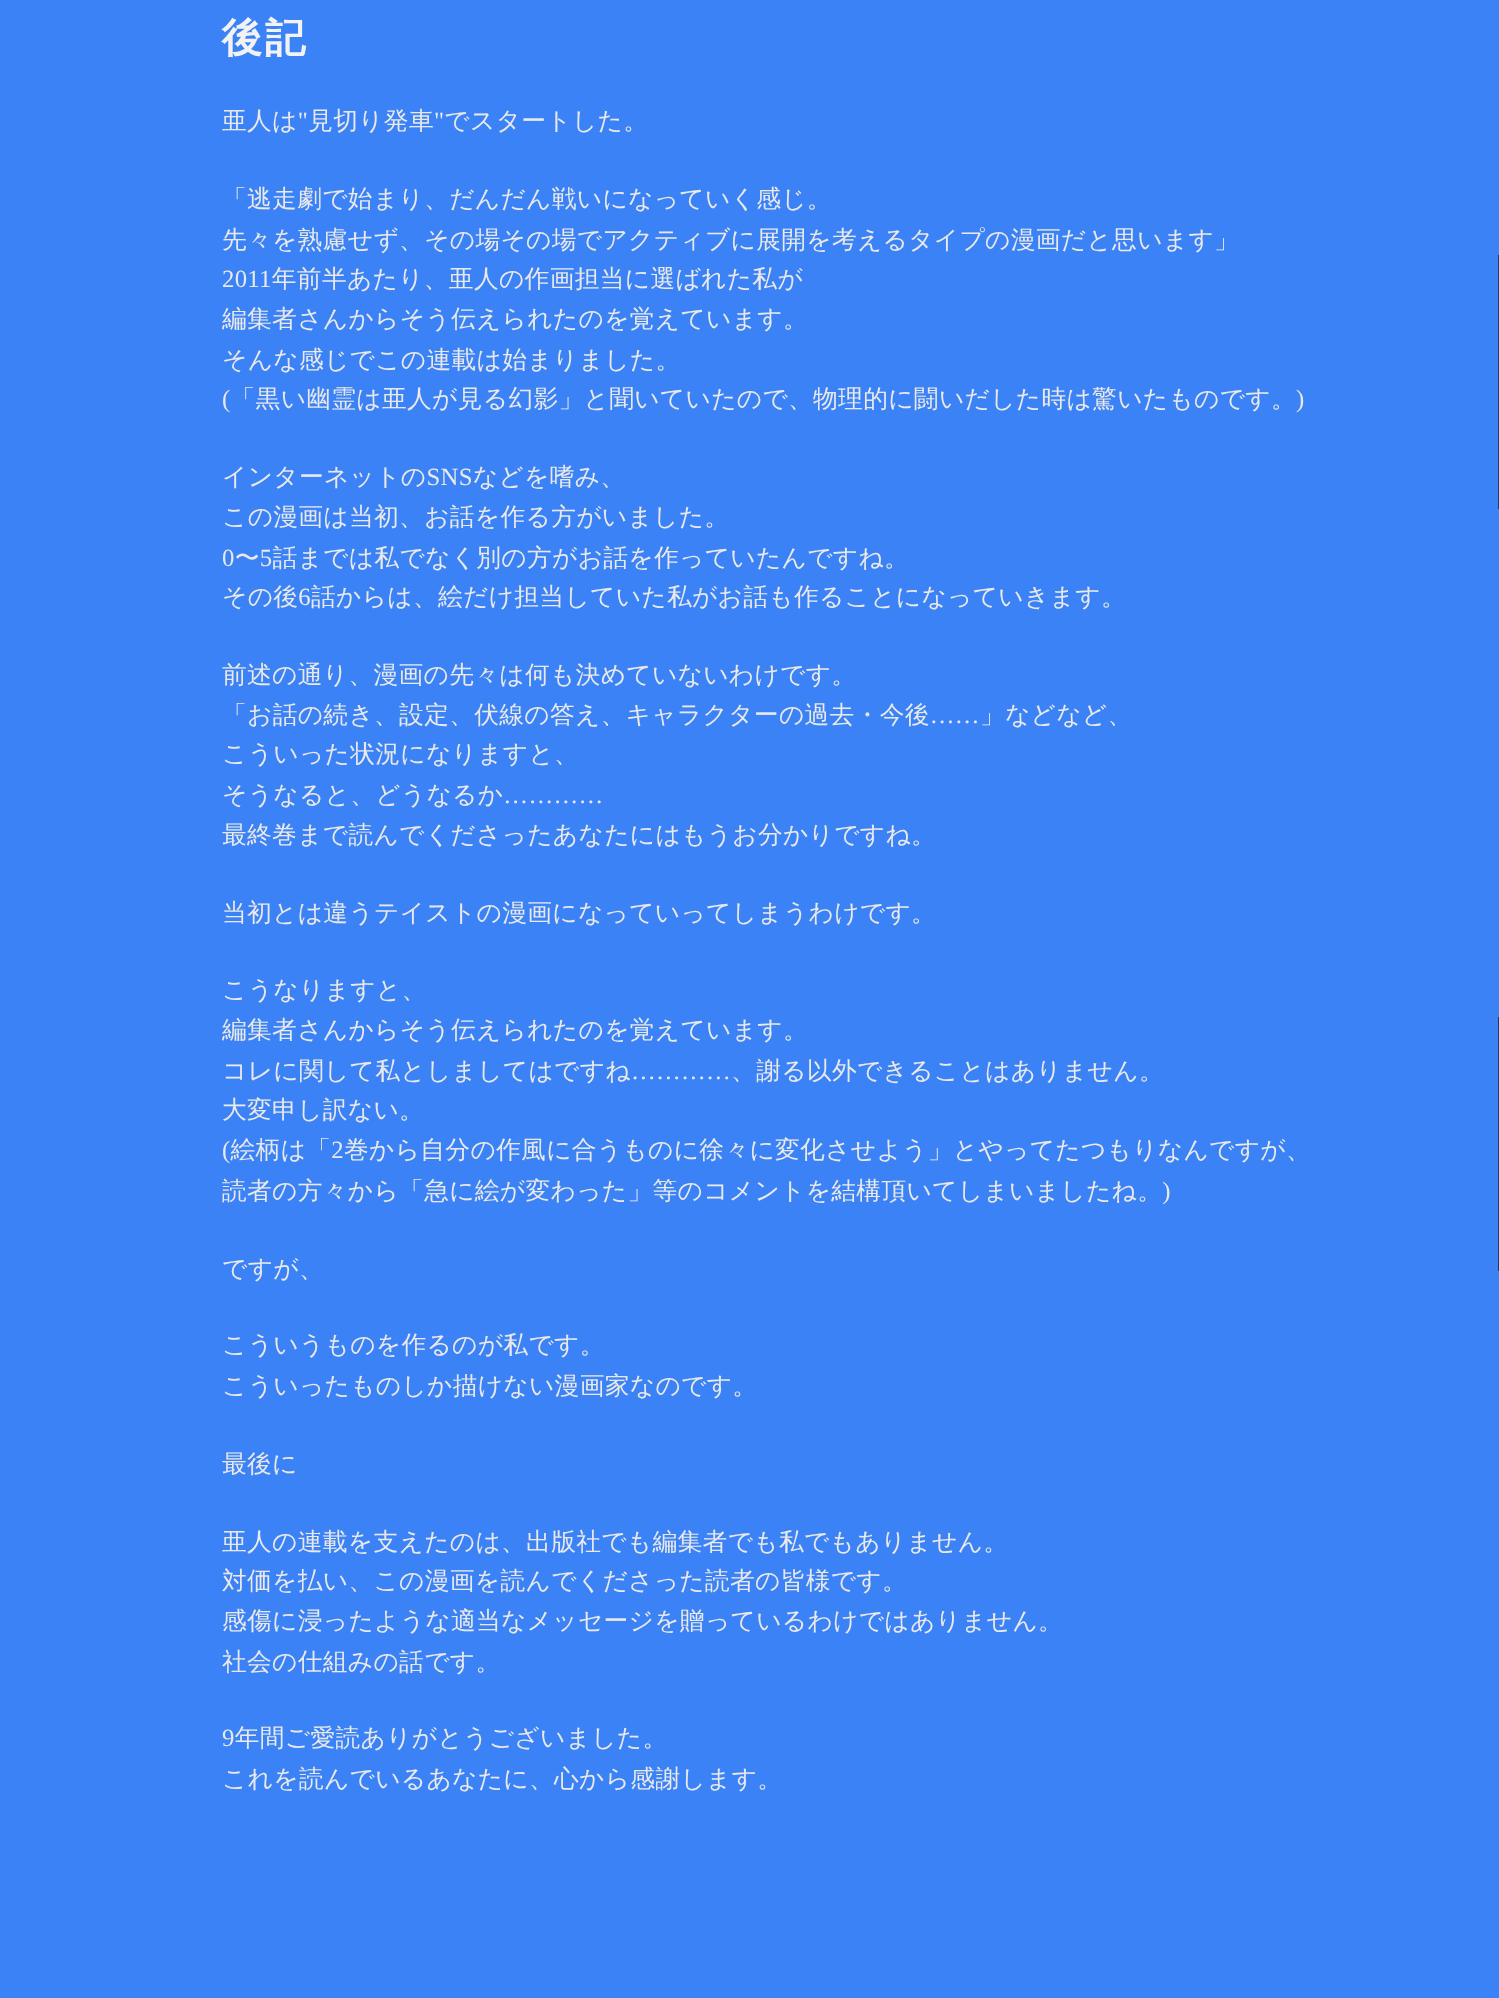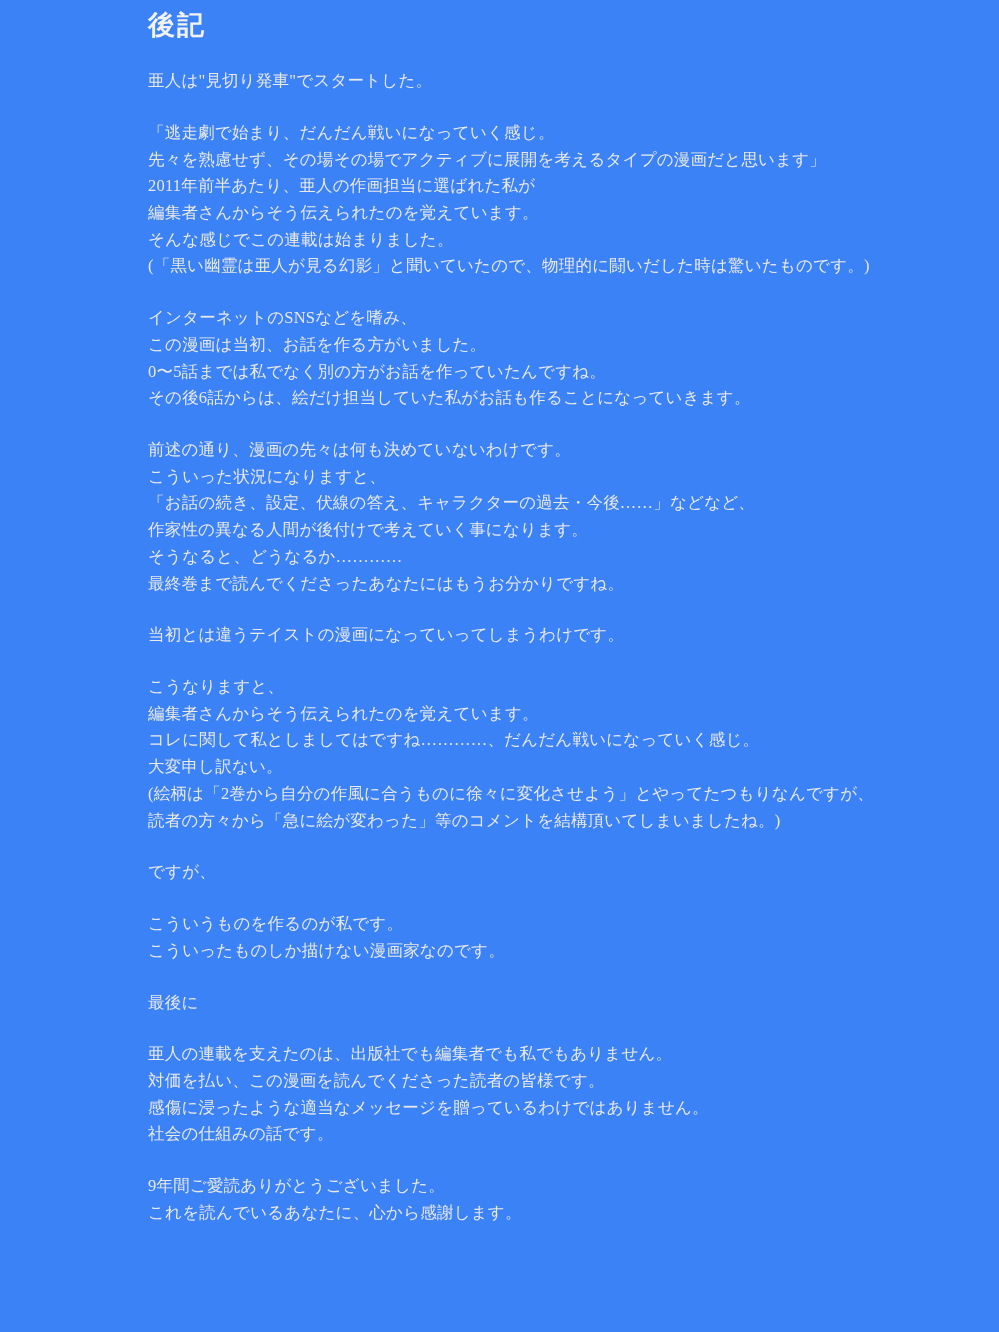--- a/index.html
+++ b/index.html
@@ -64,35 +64,34 @@
     <div class="para gap-md">
       <span class="line">インターネットのSNSなどを嗜み、</span>
       <span class="line">この漫画は当初、お話を作る方がいました。</span>
       <span class="line">0〜5話までは私でなく別の方がお話を作っていたんですね。</span>
       <span class="line">その後6話からは、絵だけ担当していた私がお話も作ることになっていきます。</span>
     </div>
 
 
     <div class="para gap-md">
       <span class="line">前述の通り、漫画の先々は何も決めていないわけです。</span>
+      <span class="line">「お話の続き、設定、伏線の答え、キャラクターの過去・今後……」などなど、</span>
       <span class="line">こういった状況になりますと、</span>
-      <span class="line">「お話の続き、設定、伏線の答え、キャラクターの過去・今後……」などなど、</span>
-      <span class="line">作家性の異なる人間が後付けで考えていく事になります。</span>
       <span class="line">そうなると、どうなるか…………</span>
       <span class="line">最終巻まで読んでくださったあなたにはもうお分かりですね。</span>
     </div>
 
     <div class="para gap-md">
       <span class="line">当初とは違うテイストの漫画になっていってしまうわけです。</span>
     </div>
 
     <div class="para gap-md">
       <span class="line">こうなりますと、</span>
       <span class="line">編集者さんからそう伝えられたのを覚えています。</span>
-      <span class="line">コレに関して私としましてはですね…………、だんだん戦いになっていく感じ。</span>
+      <span class="line">コレに関して私としましてはですね…………、謝る以外できることはありません。</span>
       <span class="line">大変申し訳ない。</span>
       <span class="line">(絵柄は「2巻から自分の作風に合うものに徐々に変化させよう」とやってたつもりなんですが、</span>
       <span class="line">読者の方々から「急に絵が変わった」等のコメントを結構頂いてしまいましたね。)</span>
     </div>
 
     <div class="para gap-md">
       <span class="line">ですが、</span>
     </div>
 
     <div class="para gap-md">

